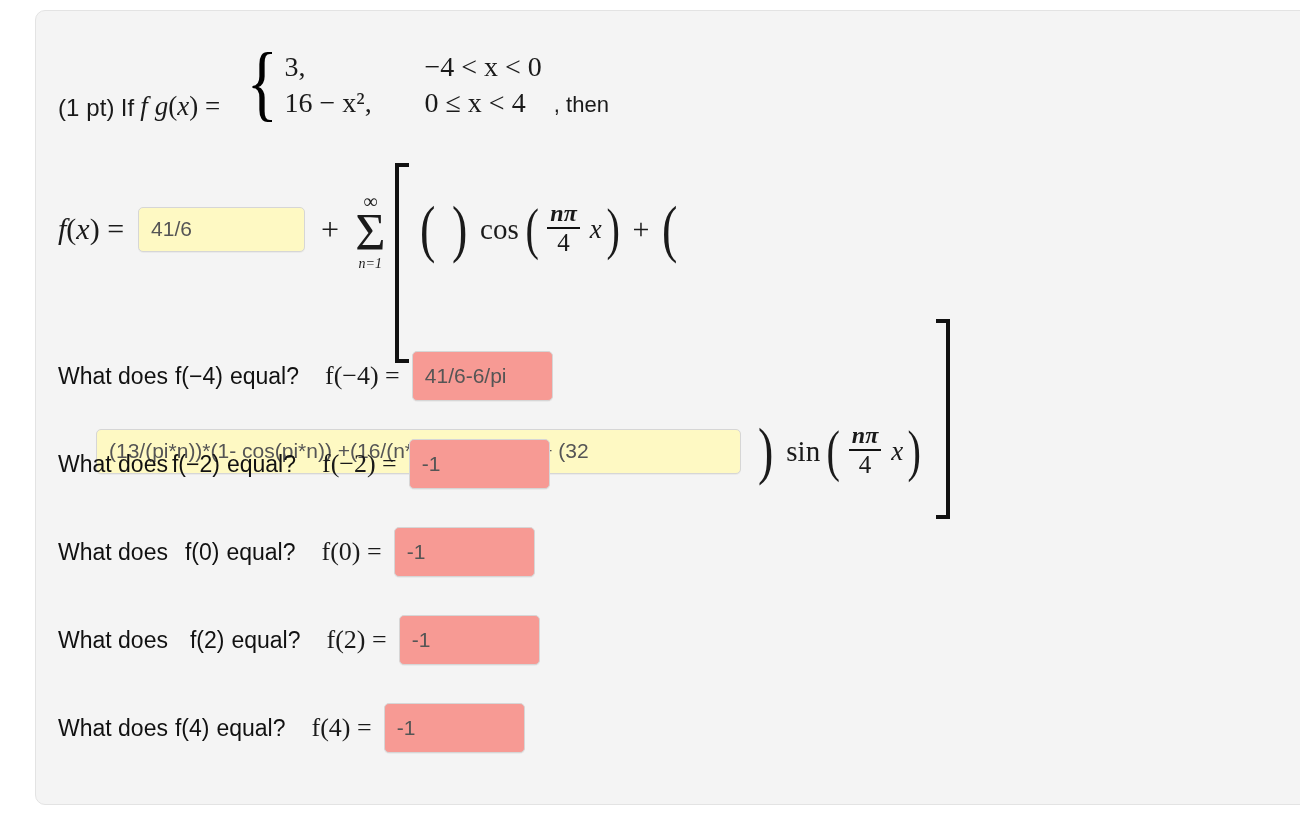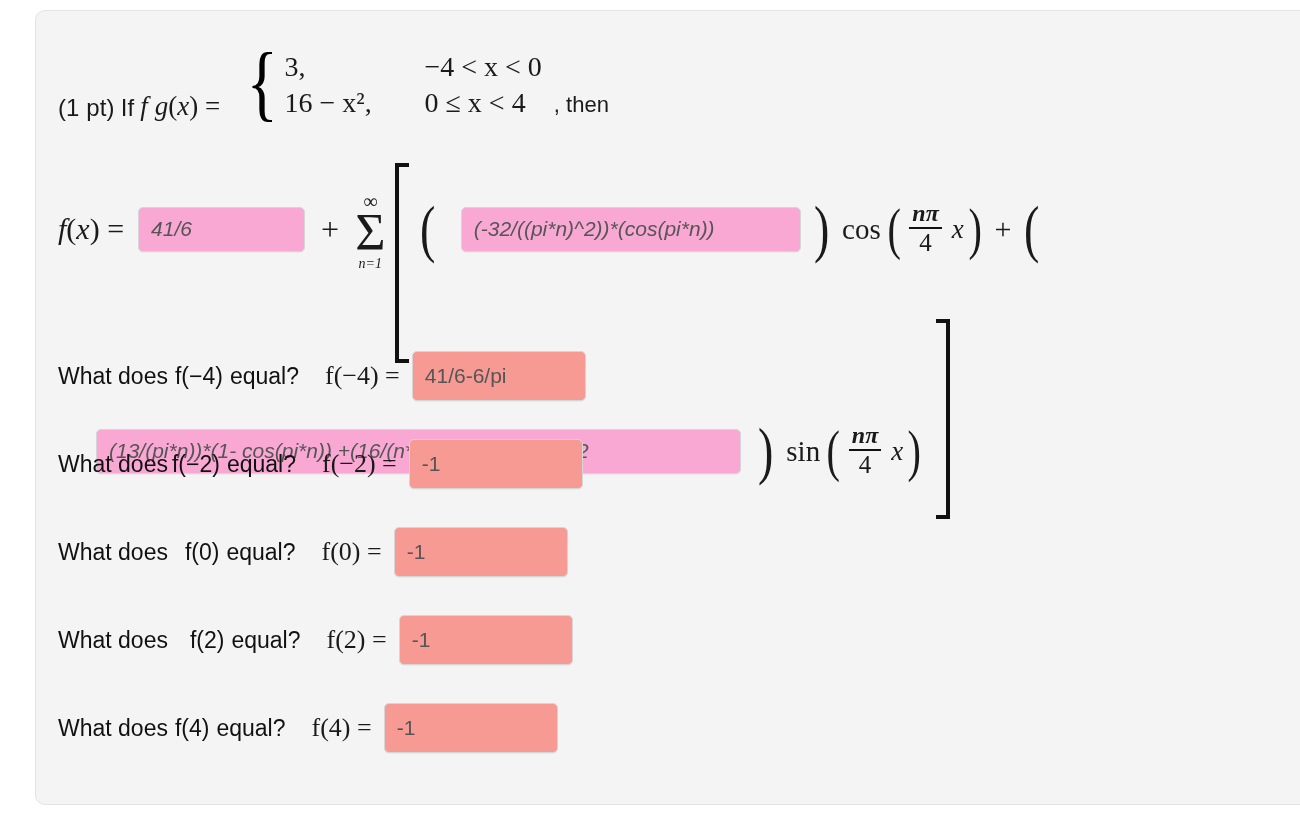--- a/index.html
+++ b/index.html
@@ -119,21 +119,21 @@
     font-size: 21px;
     color: #555;
     display: flex;
     align-items: center;
     padding-left: 12px;
     overflow: hidden;
     white-space: nowrap;
     background: #85ef85;
     box-shadow: 0 1px 0 rgba(0,0,0,0.04);
   }
-  .ansbox.green { background: #f9a8d4; font-style: italic; }
+  .ansbox.green { background: #fef9c3; }
   .ansbox.pink  { background: #f79a94; }
 
   .box-a0   { width: 167px; height: 45px; }
   .box-an   { width: 340px; height: 45px; margin-left: 22px; }
   .box-bn   { width: 645px; height: 45px; margin-left: 38px; }
 
   .plus {
     font-family: "Liberation Serif", serif;
     font-size: 32px;
     margin: 0 12px 0 16px;
@@ -253,21 +253,21 @@
     font-family: "Liberation Sans", sans-serif;
     font-size: 23px;
     color: #111;
   }
   .qeq {
     font-family: Liberation Serif, serif;
     font-size: 26px;
     margin-left: 26px;
     margin-right: 12px;
   }
-  .box-ans { width: 174px; height: 50px; }
+  .box-ans { width: 141px; height: 50px; }
 </style>
 </head>
 <body>
 
 <div class="problem-card">
 
   <div class="prompt-line">
     <span class="prompt-text">(1 pt)</span>
     <span class="prompt-text" style="margin-left:6px;">If</span>
     <span class="mi" style="font-size:27px;margin-left:6px;">f</span>
@@ -303,21 +303,20 @@
         <span class="sum-sym">Σ</span>
         <span class="sum-bot">n=1</span>
       </span>
 
       <span class="bigbr" style="height:200px;transform:translateY(34px);">
           <i></i>
         </span>
 
       <span class="paren">(</span>
 
-      <div class="ansbox green box-an">(-32/((pi*n)^2))*(cos(pi*n))</div>
 
       <span class="paren" style="margin-left:10px;">)</span>
 
       <span class="trig">cos</span>
 
       <span class="paren med">(</span>
       <span class="frac">
         <span class="num">nπ</span>
         <span class="bar"></span>
         <span class="den">4</span>

